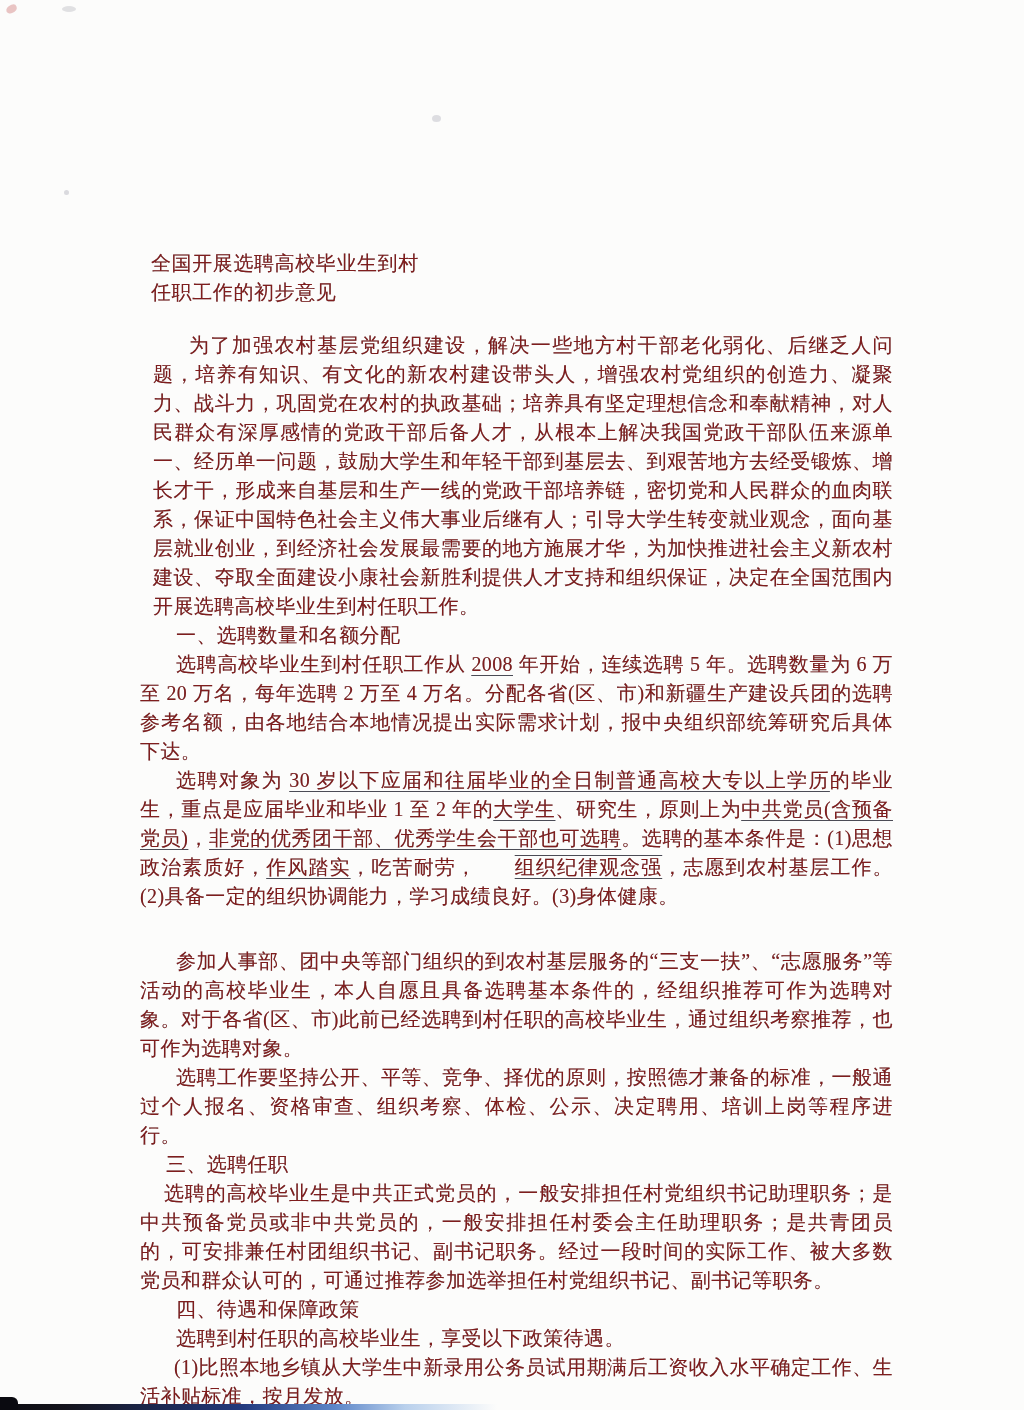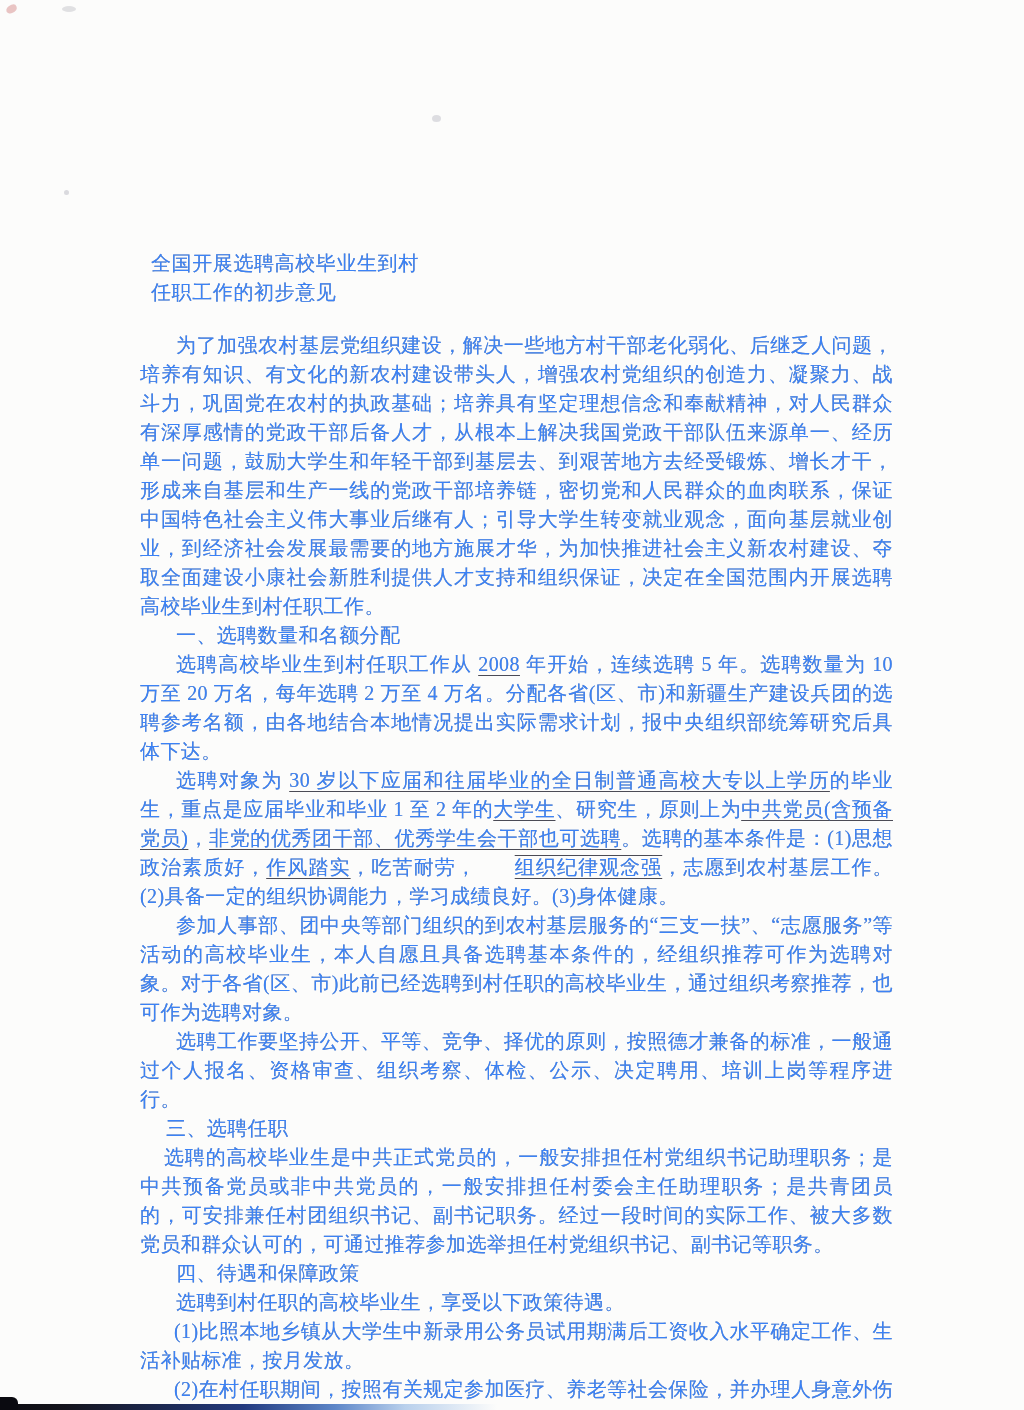--- a/index.html
+++ b/index.html
@@ -5,21 +5,21 @@
   html, body { margin:0; padding:0; }
   body { background:#ffffff; }
 
   .page {
     position:relative;
     width:1024px;
     height:1410px;
     background:#fcfcfb;
     overflow:hidden;
     font-family:"Liberation Serif","DejaVu Serif",serif;
-    color:#3b82f6;
+    color:#7f1d1d;
     text-shadow:0 0 0.6px rgba(70,70,75,0.55);
   }
 
   .doc {
     position:absolute;
     left:140px;
     top:249px;
     width:753px;
   }
 
@@ -106,25 +106,25 @@
   <div class="speck speck-gray-3"></div>
 
   <div class="doc">
     <div class="title-block">
       <div class="title-line">全国开展选聘高校毕业生到村</div>
       <div class="title-line">任职工作的初步意见</div>
     </div>
 
     <div class="body-text">
 
-    <p class="para" style="text-indent: 1.8em;"><span>为了加强农村基层党组织建设，解决一些地方村干部老化弱化、后继乏人问题，培养有知识、有文化的新农村建设带头人，增强农村党组织的创造力、凝聚力、战斗力，巩固党在农村的执政基础；培养具有坚定理想信念和奉献精神，对人民群众有深厚感情的党政干部后备人才，从根本上解决我国党政干部队伍来源单一、经历单一问题，鼓励大学生和年轻干部到基层去、到艰苦地方去经受锻炼、增长才干，形成来自基层和生产一线的党政干部培养链，密切党和人民群众的血肉联系，保证中国特色社会主义伟大事业后继有人；引导大学生转变就业观念，面向基层就业创业，到经济社会发展最需要的地方施展才华，为加快推进社会主义新农村建设、夺取全面建设小康社会新胜利提供人才支持和组织保证，决定在全国范围内开展选聘高校毕业生到村任职工作。</span></p>
+    <p class="para" style="text-indent: 1.8em; margin-left: 13px;"><span>为了加强农村基层党组织建设，解决一些地方村干部老化弱化、后继乏人问题，培养有知识、有文化的新农村建设带头人，增强农村党组织的创造力、凝聚力、战斗力，巩固党在农村的执政基础；培养具有坚定理想信念和奉献精神，对人民群众有深厚感情的党政干部后备人才，从根本上解决我国党政干部队伍来源单一、经历单一问题，鼓励大学生和年轻干部到基层去、到艰苦地方去经受锻炼、增长才干，形成来自基层和生产一线的党政干部培养链，密切党和人民群众的血肉联系，保证中国特色社会主义伟大事业后继有人；引导大学生转变就业观念，面向基层就业创业，到经济社会发展最需要的地方施展才华，为加快推进社会主义新农村建设、夺取全面建设小康社会新胜利提供人才支持和组织保证，决定在全国范围内开展选聘高校毕业生到村任职工作。</span></p>
         <p class="para heading" style="text-indent: 1.8em;"><span>一、选聘数量和名额分配</span></p>
-        <p class="para" style="text-indent: 1.8em;"><span>选聘高校毕业生到村任职工作从 </span><span class="pen-underline">2008</span><span> 年开始，连续选聘 5 年。选聘数量为 10 万至 20 万名，每年选聘 2 万至 4 万名。分配各省(区、市)和新疆生产建设兵团的选聘参考名额，由各地结合本地情况提出实际需求计划，报中央组织部统筹研究后具体下达。</span></p>
+        <p class="para" style="text-indent: 1.8em;"><span>选聘高校毕业生到村任职工作从 </span><span class="pen-underline">2008</span><span> 年开始，连续选聘 5 年。选聘数量为 6 万至 20 万名，每年选聘 2 万至 4 万名。分配各省(区、市)和新疆生产建设兵团的选聘参考名额，由各地结合本地情况提出实际需求计划，报中央组织部统筹研究后具体下达。</span></p>
         <p class="para" style="text-indent: 1.8em;"><span>选聘对象为 </span><span class="pen-underline">30 岁以下应届和往届毕业的全日制普通高校大专以上学历</span><span>的毕业生，重点是应届毕业和毕业 1 至 2 年的</span><span class="pen-underline">大学生</span><span>、研究生，原则上为</span><span class="pen-underline">中共党员(含预备党员)</span><span>，</span><span class="pen-underline">非党的优秀团干部、优秀学生会干部也可选聘</span><span>。选聘的基本条件是：(1)思想政治素质好，</span><span class="pen-underline">作风踏实</span><span>，吃苦耐劳，</span><span class="pen-box">组织纪律观念强</span><span>，志愿到农村基层工作。(2)具备一定的组织协调能力，学习成绩良好。(3)身体健康。</span></p>
-        <p class="para" style="text-indent: 1.8em;"><span>参加人事部、团中央等部门组织的到农村基层服务的“三支一扶”、“志愿服务”等活动的高校毕业生，本人自愿且具备选聘基本条件的，经组织推荐可作为选聘对象。对于各省(区、市)此前已经选聘到村任职的高校毕业生，通过组织考察推荐，也可作为选聘对象。</span></p>
+        <p class="para" style="text-indent: 1.8em; margin-top: 36px;"><span>参加人事部、团中央等部门组织的到农村基层服务的“三支一扶”、“志愿服务”等活动的高校毕业生，本人自愿且具备选聘基本条件的，经组织推荐可作为选聘对象。对于各省(区、市)此前已经选聘到村任职的高校毕业生，通过组织考察推荐，也可作为选聘对象。</span></p>
         <p class="para" style="text-indent: 1.8em;"><span>选聘工作要坚持公开、平等、竞争、择优的原则，按照德才兼备的标准，一般通过个人报名、资格审查、组织考察、体检、公示、决定聘用、培训上岗等程序进行。</span></p>
         <p class="para heading" style="text-indent: 1.3em;"><span>三、选聘任职</span></p>
         <p class="para" style="text-indent: 1.2em;"><span>选聘的高校毕业生是中共正式党员的，一般安排担任村党组织书记助理职务；是中共预备党员或非中共党员的，一般安排担任村委会主任助理职务；是共青团员的，可安排兼任村团组织书记、副书记职务。经过一段时间的实际工作、被大多数党员和群众认可的，可通过推荐参加选举担任村党组织书记、副书记等职务。</span></p>
         <p class="para heading" style="text-indent: 1.8em;"><span>四、待遇和保障政策</span></p>
         <p class="para" style="text-indent: 1.8em;"><span>选聘到村任职的高校毕业生，享受以下政策待遇。</span></p>
         <p class="para" style="text-indent: 1.7em;"><span>(1)比照本地乡镇从大学生中新录用公务员试用期满后工资收入水平确定工作、生活补贴标准，按月发放。</span></p>
         <p class="para" style="text-indent: 1.7em;"><span>(2)在村任职期间，按照有关规定参加医疗、养老等社会保险，并办理人身意外伤害保险。</span></p>
       </div>
   </div>
 

